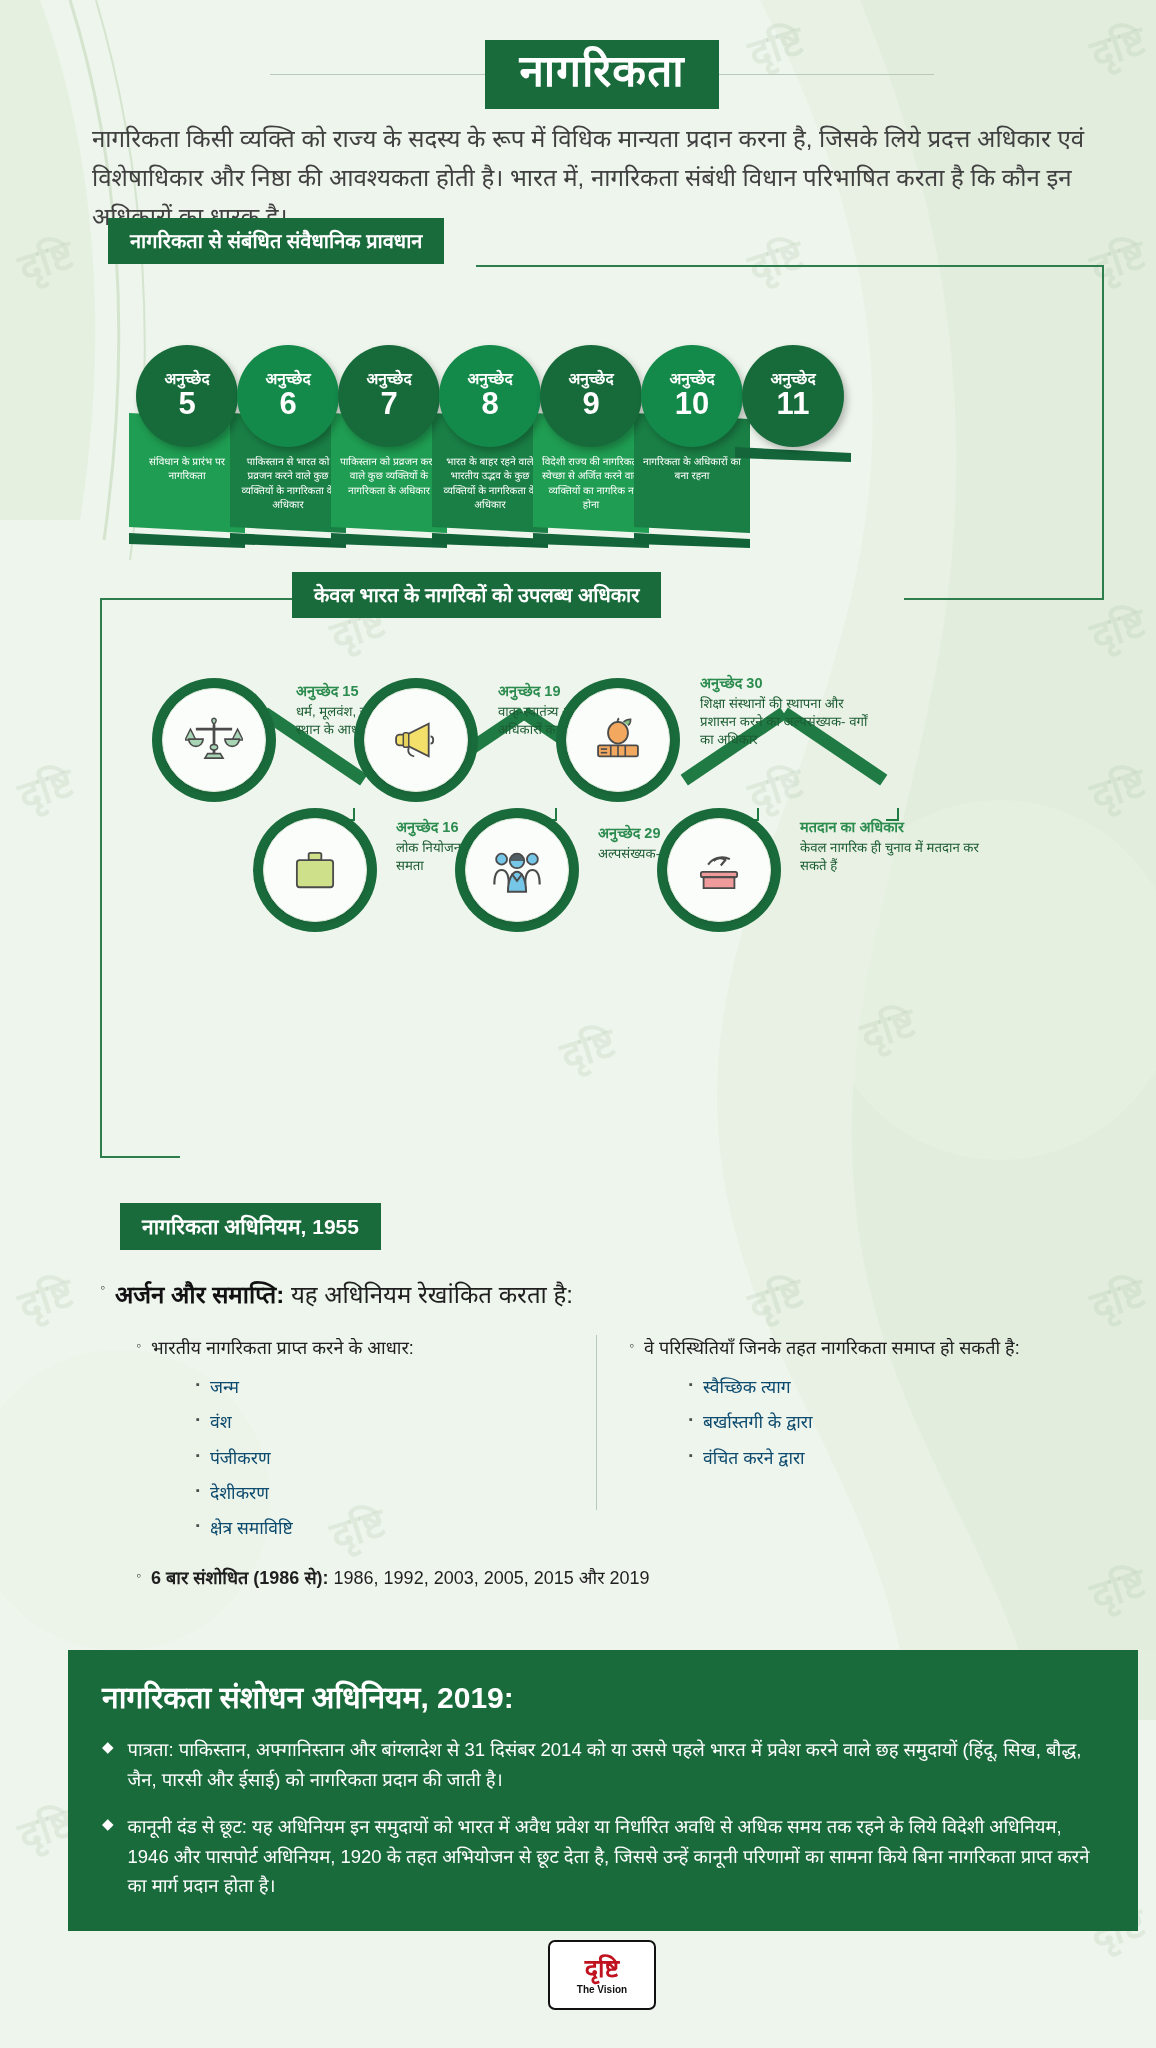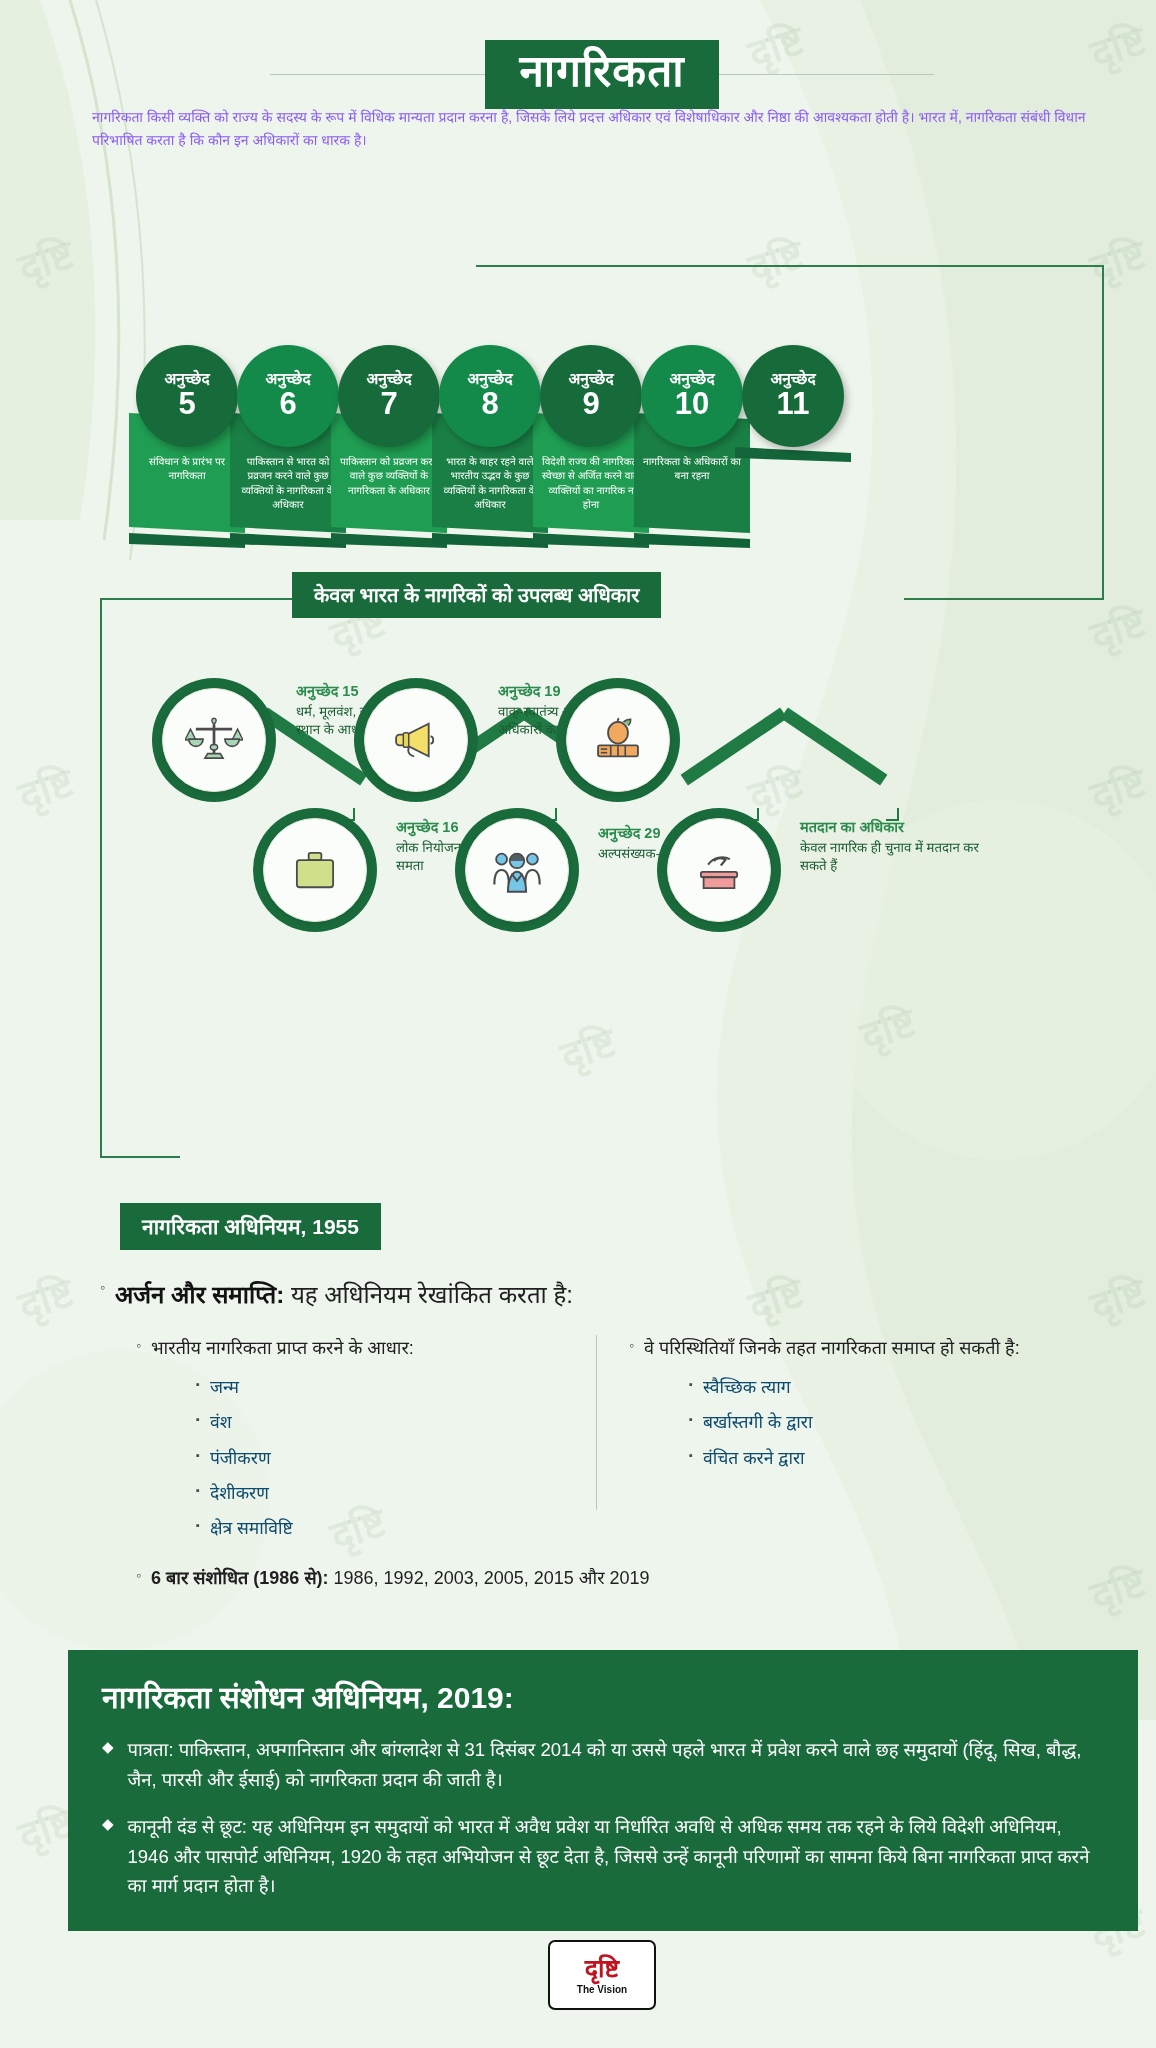--- a/index.html
+++ b/index.html
@@ -43,23 +43,23 @@
     font-size: 44px;
     line-height: 1.15;
     font-weight: bold;
     letter-spacing: 1px;
     font-family: "Liberation Sans", sans-serif;
     white-space: nowrap;
   }
 
   
   .intro {
-    position: absolute; top: 106px; left: 68px; width: 1012px;
-    font-size: 14px; line-height: 1.62;
-    color: #8b5cf6;
+    position: absolute; top: 120px; left: 68px; width: 1012px;
+    font-size: 24px; line-height: 1.62;
+    color: #404040;
   }
 
   
   .sec-banner {
     position: absolute;
     background: #1a6b3c;
     color: #fff;
     font-weight: bold;
     font-size: 20px;
     padding: 11px 22px;
@@ -215,20 +215,21 @@
     <div class="title-rule left"></div>
     <div class="title-box">नागरिकता</div>
     <div class="title-rule right"></div>
   </div>
 
   <div class="intro">नागरिकता किसी व्यक्ति को राज्य के सदस्य के रूप में विधिक मान्यता प्रदान करना है, जिसके लिये प्रदत्त अधिकार एवं विशेषाधिकार और निष्ठा की आवश्यकता होती है। भारत में, नागरिकता संबंधी विधान परिभाषित करता है कि कौन इन अधिकारों का धारक है।</div>
 
   <div class="frame-line" style="top:265px;left:452px;width:628px;height:2px;"></div>
   <div class="frame-line" style="top:265px;left:1078px;width:2px;height:335px;"></div>
 
+  <div class="sec-banner" style="top:218px;left:84px;">नागरिकता से संबंधित संवैधानिक प्रावधान</div>
 
 
   <div id="pillars">
 
     <div class="pillar" style="left:99px;top:0;">
       <div class="circle" style="background:#176b3a;">
         <span class="lbl">अनुच्छेद</span>
         <span class="num">5</span>
       </div>
       <div class="body" style="background:#1f9d52;">संविधान के प्रारंभ पर नागरिकता</div>
@@ -352,20 +353,24 @@
           <path d="M32 13c-1-3 1-5 1-5" fill="none" stroke="#4b4b4b" stroke-width="2"></path>
           <rect x="10" y="38" width="44" height="12" rx="2" fill="#f2a85f" stroke="#4b4b4b" stroke-width="2"></rect>
           <line x1="24" y1="38" x2="24" y2="50" stroke="#4b4b4b" stroke-width="1.8"></line>
           <line x1="32" y1="38" x2="32" y2="50" stroke="#4b4b4b" stroke-width="1.8"></line>
           <line x1="40" y1="38" x2="40" y2="50" stroke="#4b4b4b" stroke-width="1.8"></line>
           <line x1="13" y1="42" x2="20" y2="42" stroke="#4b4b4b" stroke-width="1.8"></line>
           <line x1="13" y1="46" x2="20" y2="46" stroke="#4b4b4b" stroke-width="1.8"></line>
         </svg>
       </div>
     </div>
+    <div class="node-caption" style="top:32px;left:676px;">
+      <div class="art">अनुच्छेद 30</div>
+      <div class="desc">शिक्षा संस्थानों की स्थापना और प्रशासन करने का अल्पसंख्यक- वर्गों का अधिकार</div>
+    </div>
 
     <div class="node" style="top:168px;left:229px;">
       <div class="inner">
         <svg viewBox="0 0 64 64">
           <rect x="25" y="13" width="14" height="8" rx="2" fill="#cfe08a" stroke="#4b4b4b" stroke-width="2"></rect>
           <rect x="12" y="21" width="40" height="30" rx="3" fill="#cfe08a" stroke="#4b4b4b" stroke-width="2"></rect>
         </svg>
       </div>
     </div>
     <div class="node-caption" style="top:176px;left:372px;">

